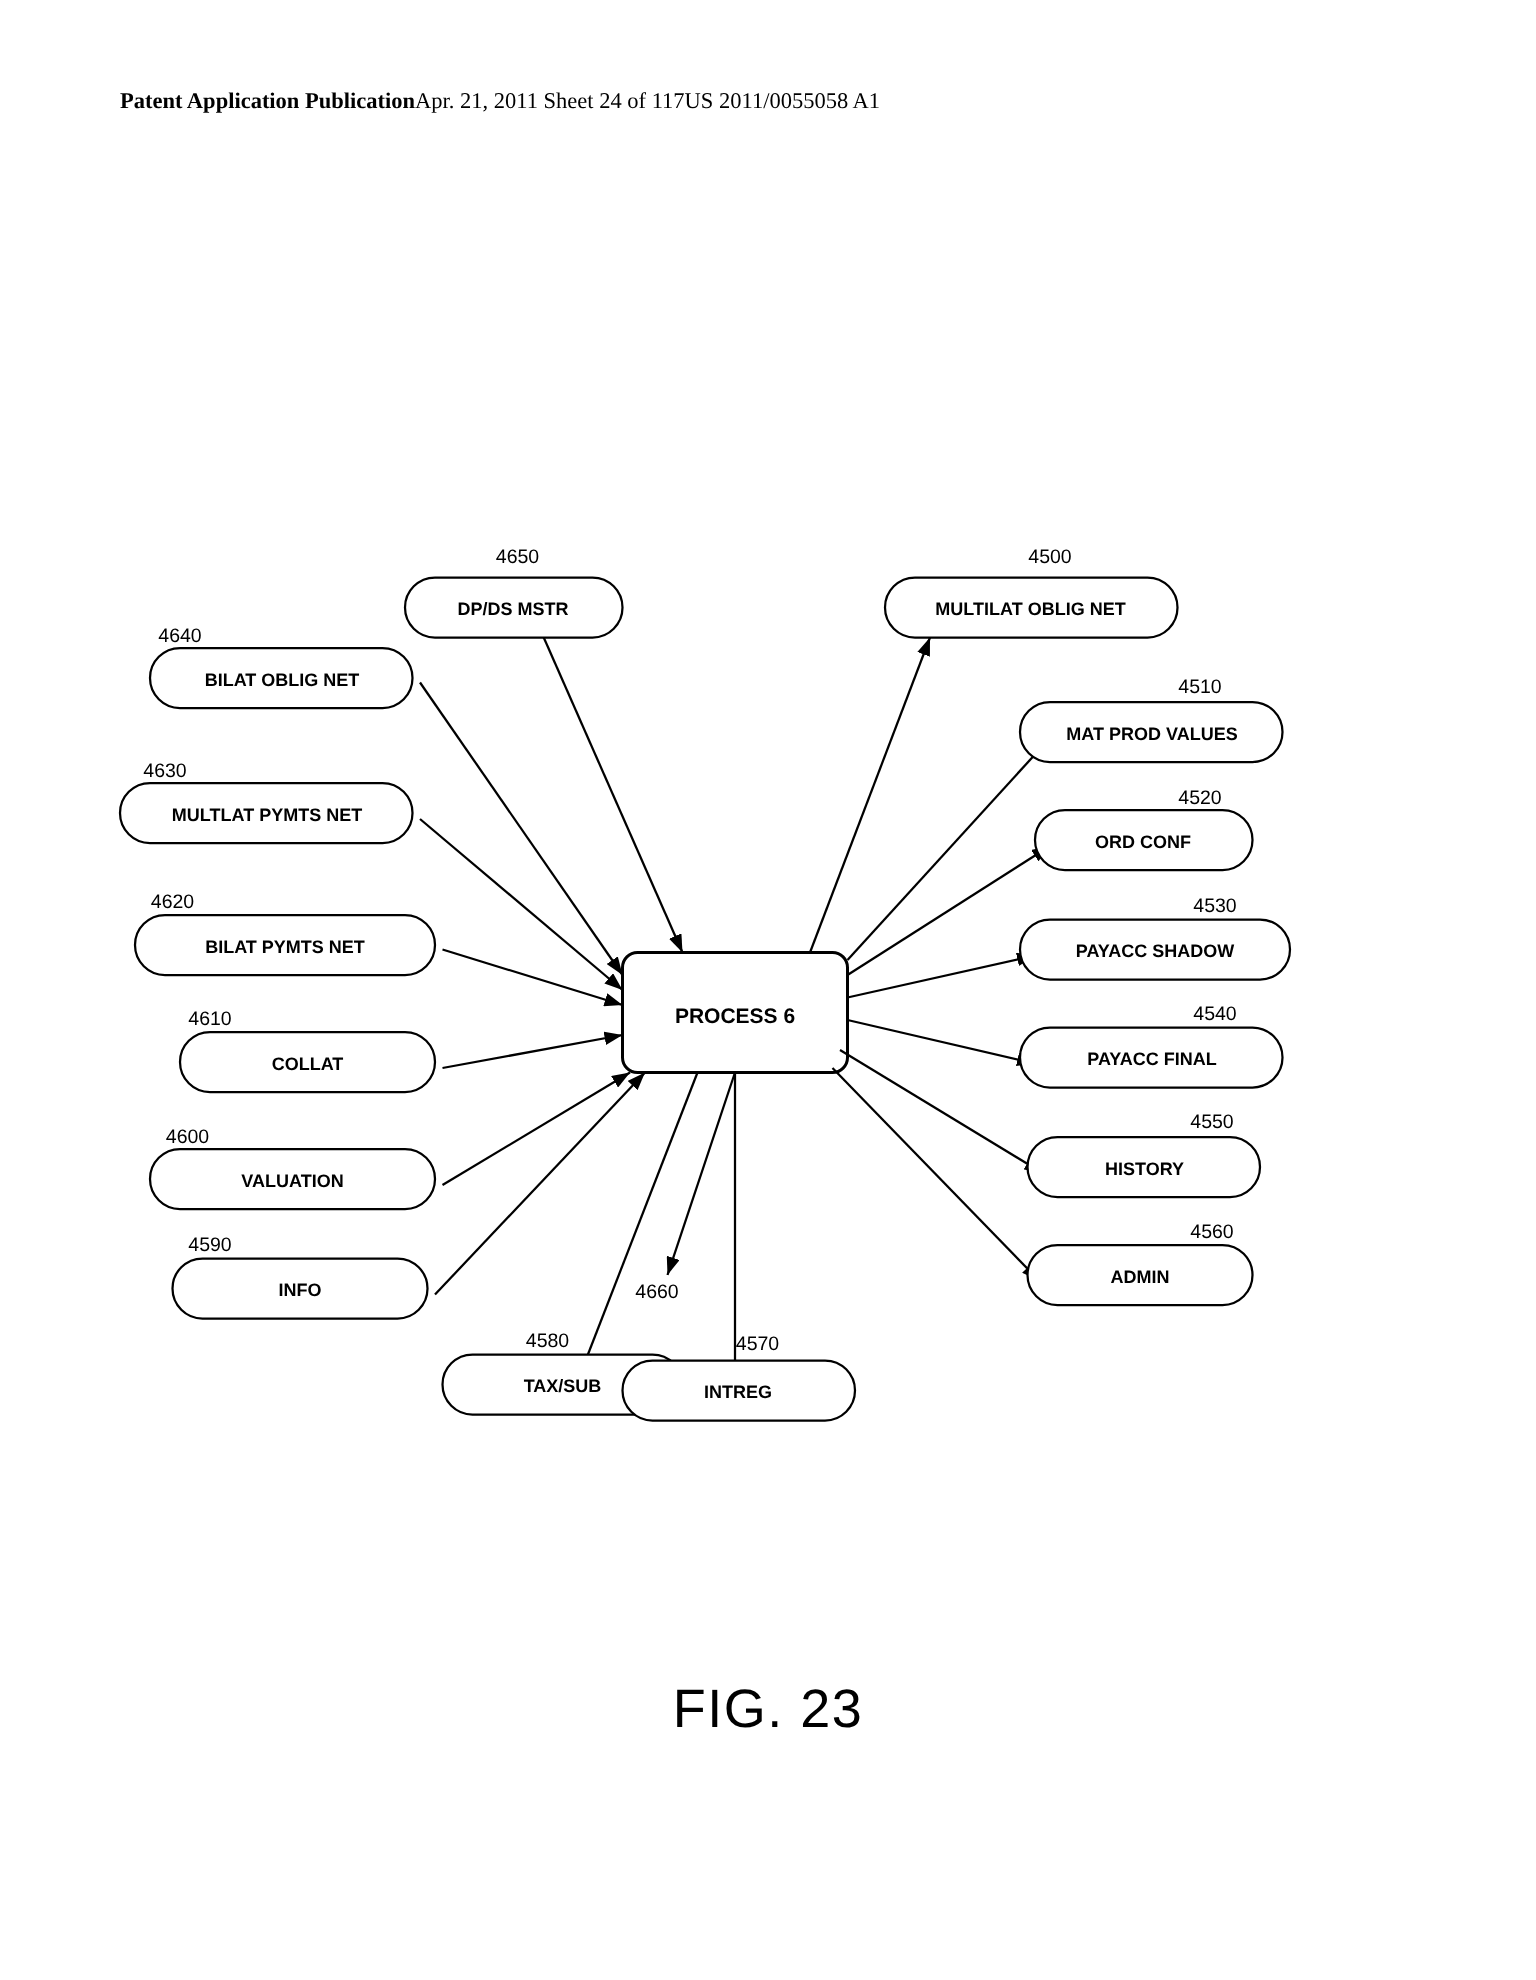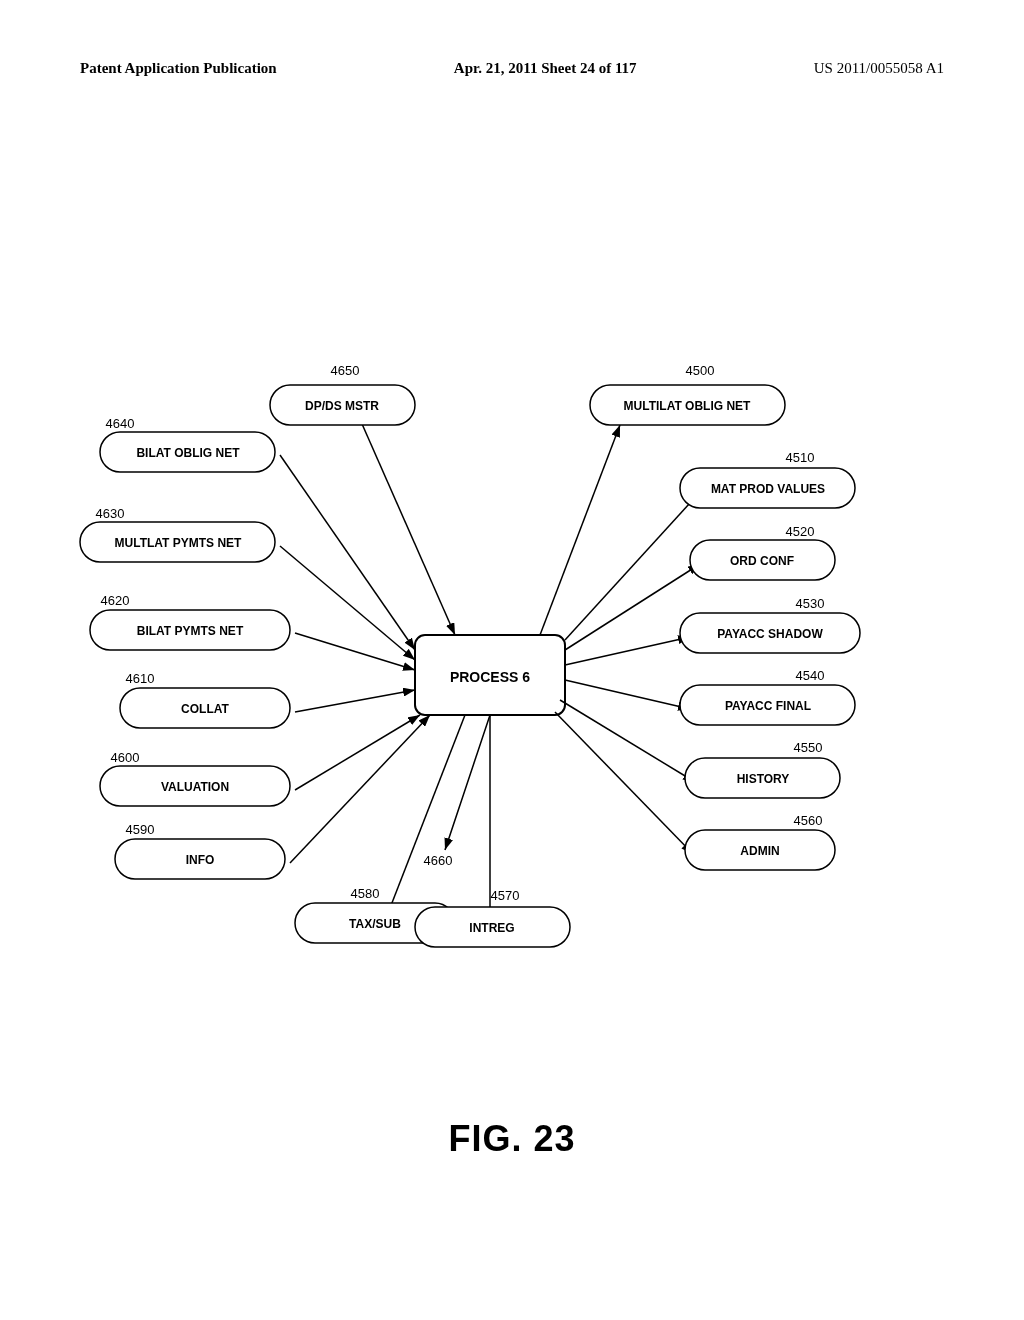--- a/index.html
+++ b/index.html
@@ -11,34 +11,33 @@
       position: relative;
       overflow: hidden;
     }
 
     .page-header {
       position: absolute;
       top: 60px;
       left: 0;
       right: 0;
       display: flex;
-      justify-content: space-between;
+      justify-content: flex-start;
       padding: 0 80px;
       font-size: 15px;
       font-weight: normal;
     }
 
     .header-left {
       font-weight: bold;
       font-size: 15px;
     }
 
     .header-center {
       font-size: 15px;
-      font-weight: bold;
     }
 
     .header-right {
       font-size: 15px;
     }
 
     .diagram-area {
       position: absolute;
       top: 160px;
       left: 0;
@@ -50,21 +49,21 @@
       width: 100%;
       height: 100%;
     }
 
     .fig-label {
       position: absolute;
       bottom: 160px;
       left: 50%;
       transform: translateX(-50%);
       font-size: 36px;
-      font-weight: bold;
+      font-weight: normal;
       font-family: Arial, sans-serif;
       letter-spacing: 1px;
     }
   </style>
 </head>
 <body>
 
 <div class="page-header">
   <span class="header-left">Patent Application Publication</span>
   <span class="header-center">Apr. 21, 2011  Sheet 24 of 117</span>

